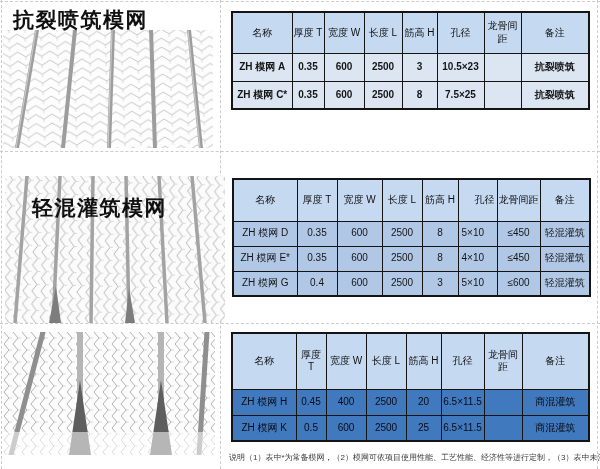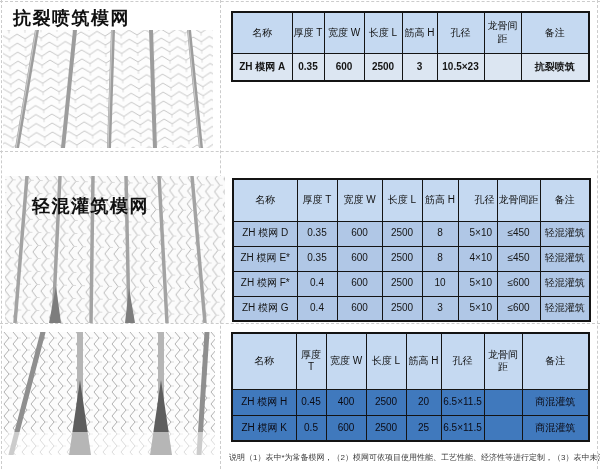--- a/index.html
+++ b/index.html
@@ -6,21 +6,21 @@
   .page {
     position:relative; width:600px; height:469px; background:#ffffff;
     font-family:"Liberation Sans","DejaVu Sans",sans-serif; overflow:hidden;
     color:#151515;
   }
   
   .gh { position:absolute; left:0; right:0; height:0; border-top:1px dashed #cccccc; }
   .gv { position:absolute; top:0; bottom:0; width:0; border-left:1px dashed #cccccc; }
 
   .section-title {
-    position:absolute; font-weight:bold; font-size:18px; color:#101010;
+    position:absolute; font-weight:bold; font-size:21px; color:#101010;
     letter-spacing:1.5px; white-space:nowrap; z-index:3;
   }
   .photo { position:absolute; z-index:1; }
   .photo svg { display:block; }
 
   table.spec {
     position:absolute; border-collapse:collapse; table-layout:fixed;
     border:2px solid var(--c-border,#141414); z-index:2; background:#8b5cf6;
   }
   table.spec th, table.spec td {
@@ -35,21 +35,21 @@
   #table1 tbody tr { height:28px; }
   #table1 th { background:var(--c-head,#c5d9f1); }
   #table1 td { background:var(--c-t1,#dce6f2);font-weight:bold; }
 
   #table2 { left:232px; top:178px; }
   #table2 thead tr { height:42px; }
   #table2 tbody tr { height:25px; }
   #table2 th { background:var(--c-head,#c5d9f1); }
   #table2 td { background:var(--c-t2,#b0c7e6); }
   #table2 th:nth-child(6) { text-align:right; padding-right:2px; }
-  #table2 td:nth-child(6) { text-align:left;  padding-left:11px; }
+  #table2 td:nth-child(6) { text-align:left;  padding-left:3px; }
 
   #table3 { left:231px; top:332px; }
   #table3 thead tr { height:56px; }
   #table3 tbody tr { height:26px;padding-left:16px; }
   #table3 th { background:var(--c-head,#c5d9f1); }
   #table3 td { background:var(--c-t3,#4079bd); color:#0b0b14; }
 
   .footnote {
     position:absolute; left:229px; top:452px; width:368px;
     font-size:8px; color:#3a3a3a; white-space:nowrap; letter-spacing:0px;
@@ -118,20 +118,30 @@
         </tr>
       </thead>
       <tbody>
         <tr>
           <td>ZH 模网 A</td>
           <td>0.35</td>
           <td>600</td>
           <td>2500</td>
           <td>3</td>
           <td>10.5×23</td>
+          <td></td>
+          <td>抗裂喷筑</td>
+        </tr>
+        <tr>
+          <td>ZH 模网 C*</td>
+          <td>0.35</td>
+          <td>600</td>
+          <td>2500</td>
+          <td>8</td>
+          <td>7.5×25</td>
           <td></td>
           <td>抗裂喷筑</td>
         </tr>
       </tbody>
     </table>
 
   <div class="photo" style="left:5px; top:176px;">
     <svg width="220" height="147" viewBox="0 0 220 147">
       <defs>
         <pattern id="m2" width="9" height="13" patternUnits="userSpaceOnUse">
@@ -196,30 +206,20 @@
           <td>ZH 模网 E*</td>
           <td>0.35</td>
           <td>600</td>
           <td>2500</td>
           <td>8</td>
           <td>4×10</td>
           <td>≤450</td>
           <td>轻混灌筑</td>
         </tr>
         <tr>
-          <td>ZH 模网 F*</td>
-          <td>0.4</td>
-          <td>600</td>
-          <td>2500</td>
-          <td>10</td>
-          <td>5×10</td>
-          <td>≤600</td>
-          <td>轻混灌筑</td>
-        </tr>
-        <tr>
           <td>ZH 模网 G</td>
           <td>0.4</td>
           <td>600</td>
           <td>2500</td>
           <td>3</td>
           <td>5×10</td>
           <td>≤600</td>
           <td>轻混灌筑</td>
         </tr>
       </tbody>

